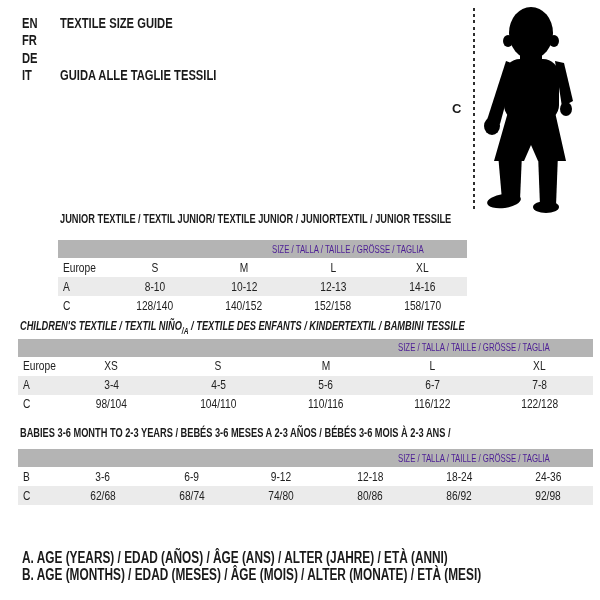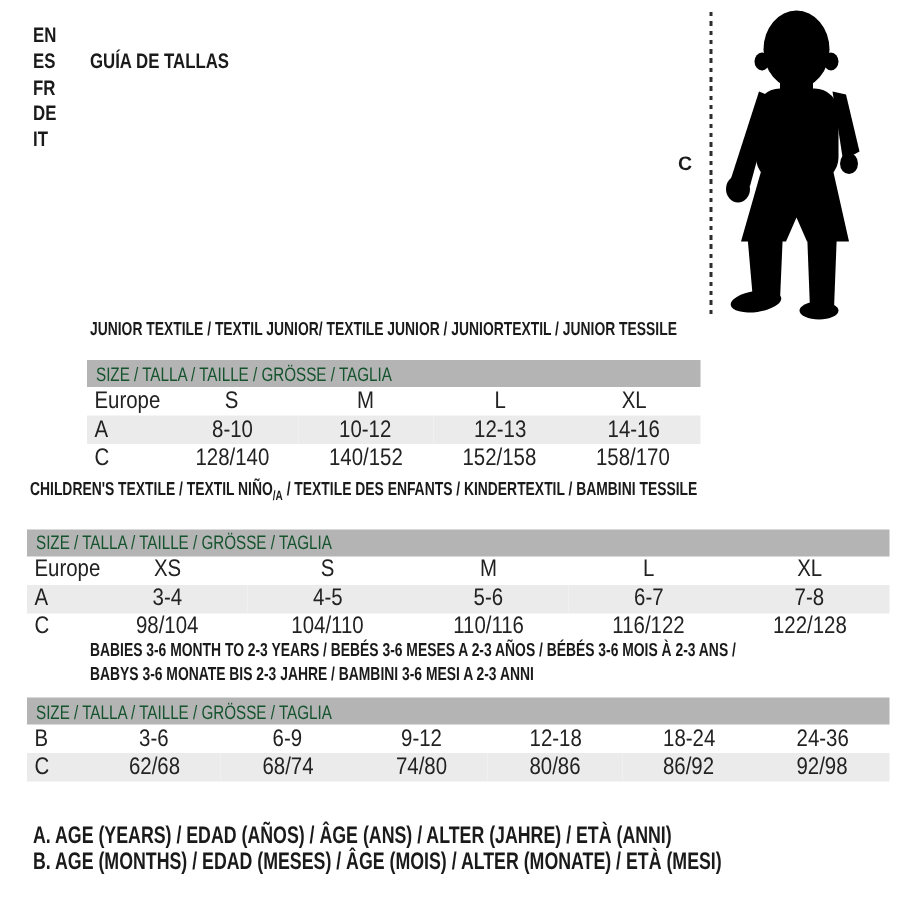--- a/index.html
+++ b/index.html
@@ -36,61 +36,59 @@
   .measure-label{position:absolute;left:452px;top:101px;font-weight:700;font-size:13px;}
   .figure-svg{position:absolute;left:478px;top:4px;color:var(--sil);}
 
   
   .section{position:absolute;left:18px;}
   .sec1{top:211px;width:409px;margin-left:40px;}
   .sec2{top:318px;width:575px;}
   .sec3{top:425px;width:575px;}
   .tbl-title{font-weight:700;font-size:12.5px;line-height:16px;padding-left:2px;}
   .sec1 .tbl-title{margin-bottom:13px;}
-  .sec2 .tbl-title{margin-bottom:14px;}
-  .sec3 .tbl-title{margin-bottom:8px;margin-left:40px;}
+  .sec2 .tbl-title{font-style:italic;}
+  .sec3 .tbl-title{margin-bottom:8px;}
   .subsize{font-size:9px;}
 
   table.size-table{border-collapse:collapse;table-layout:fixed;width:100%;}
   table.size-table th.band{
-    background:var(--band-bg);text-align:left;padding:0 0 0 6px;height:18px;
-    font-size:13px;font-weight:400;color:#14532d;
+    background:var(--band-bg);text-align:right;padding:0 0 0 6px;height:18px;
+    font-size:10px;font-weight:400;color:#4c1d95;
   }
   table.size-table td{
-    padding:0;height:19px;font-size:16px;text-align:center;
+    padding:0;height:19px;font-size:12px;text-align:center;
     white-space:nowrap;overflow:visible;color:#222;
   }
   table.size-table td.rowlabel{text-align:left;padding-left:5px;}
   table.size-table tr.shaded td{background:var(--row-alt);}
 
   
   .footnotes{position:absolute;left:22px;top:549px;}
   .footnote{font-weight:700;font-size:16px;line-height:17.3px;height:17.3px;}
 </style>
 </head>
 <body>
 
 <div class="page">
 
   <div class="lang-block">
     <div class="lang-row">
       <span class="lang-code"><span class="lang-t">EN</span></span>
-    </div>
-    <div class="lang-row">
-      <span class="lang-code"><span class="lang-t">ES</span></span>
-      <span><span class="lang-t">GUÍA DE TALLAS</span></span>
+      <span><span class="lang-t">TEXTILE SIZE GUIDE</span></span>
     </div>
     <div class="lang-row">
       <span class="lang-code"><span class="lang-t">FR</span></span>
     </div>
     <div class="lang-row">
       <span class="lang-code"><span class="lang-t">DE</span></span>
     </div>
     <div class="lang-row">
       <span class="lang-code"><span class="lang-t">IT</span></span>
+      <span><span class="lang-t">GUIDA ALLE TAGLIE TESSILI</span></span>
     </div>
   </div>
 
   <div class="measure-line"></div>
   <span class="measure-label">C</span>
   <svg class="figure-svg" width="104" height="210" viewBox="0 0 104 210" aria-hidden="true">
     <g fill="currentColor">
       <ellipse cx="53" cy="29" rx="22" ry="26"></ellipse>
       <ellipse cx="30" cy="37" rx="5" ry="6"></ellipse>
       <ellipse cx="76" cy="37" rx="5" ry="6"></ellipse>
@@ -192,21 +190,20 @@
           <td><span class="cell-t">116/122</span></td>
           <td><span class="cell-t">122/128</span></td>
         </tr>
       </tbody>
     </table>
   </section>
 
   <section class="section sec3">
     <div class="tbl-title">
       <div><span class="cond">BABIES 3-6 MONTH TO 2-3 YEARS / BEBÉS 3-6 MESES A 2-3 AÑOS / BÉBÉS 3-6 MOIS À 2-3 ANS /</span></div>
-      <div><span class="cond">BABYS 3-6 MONATE BIS 2-3 JAHRE / BAMBINI 3-6 MESI A 2-3 ANNI</span></div>
     </div>
     <table class="size-table">
       <colgroup>
           <col style="width:40px">
           <col>
           <col>
           <col>
           <col>
           <col>
           <col>

